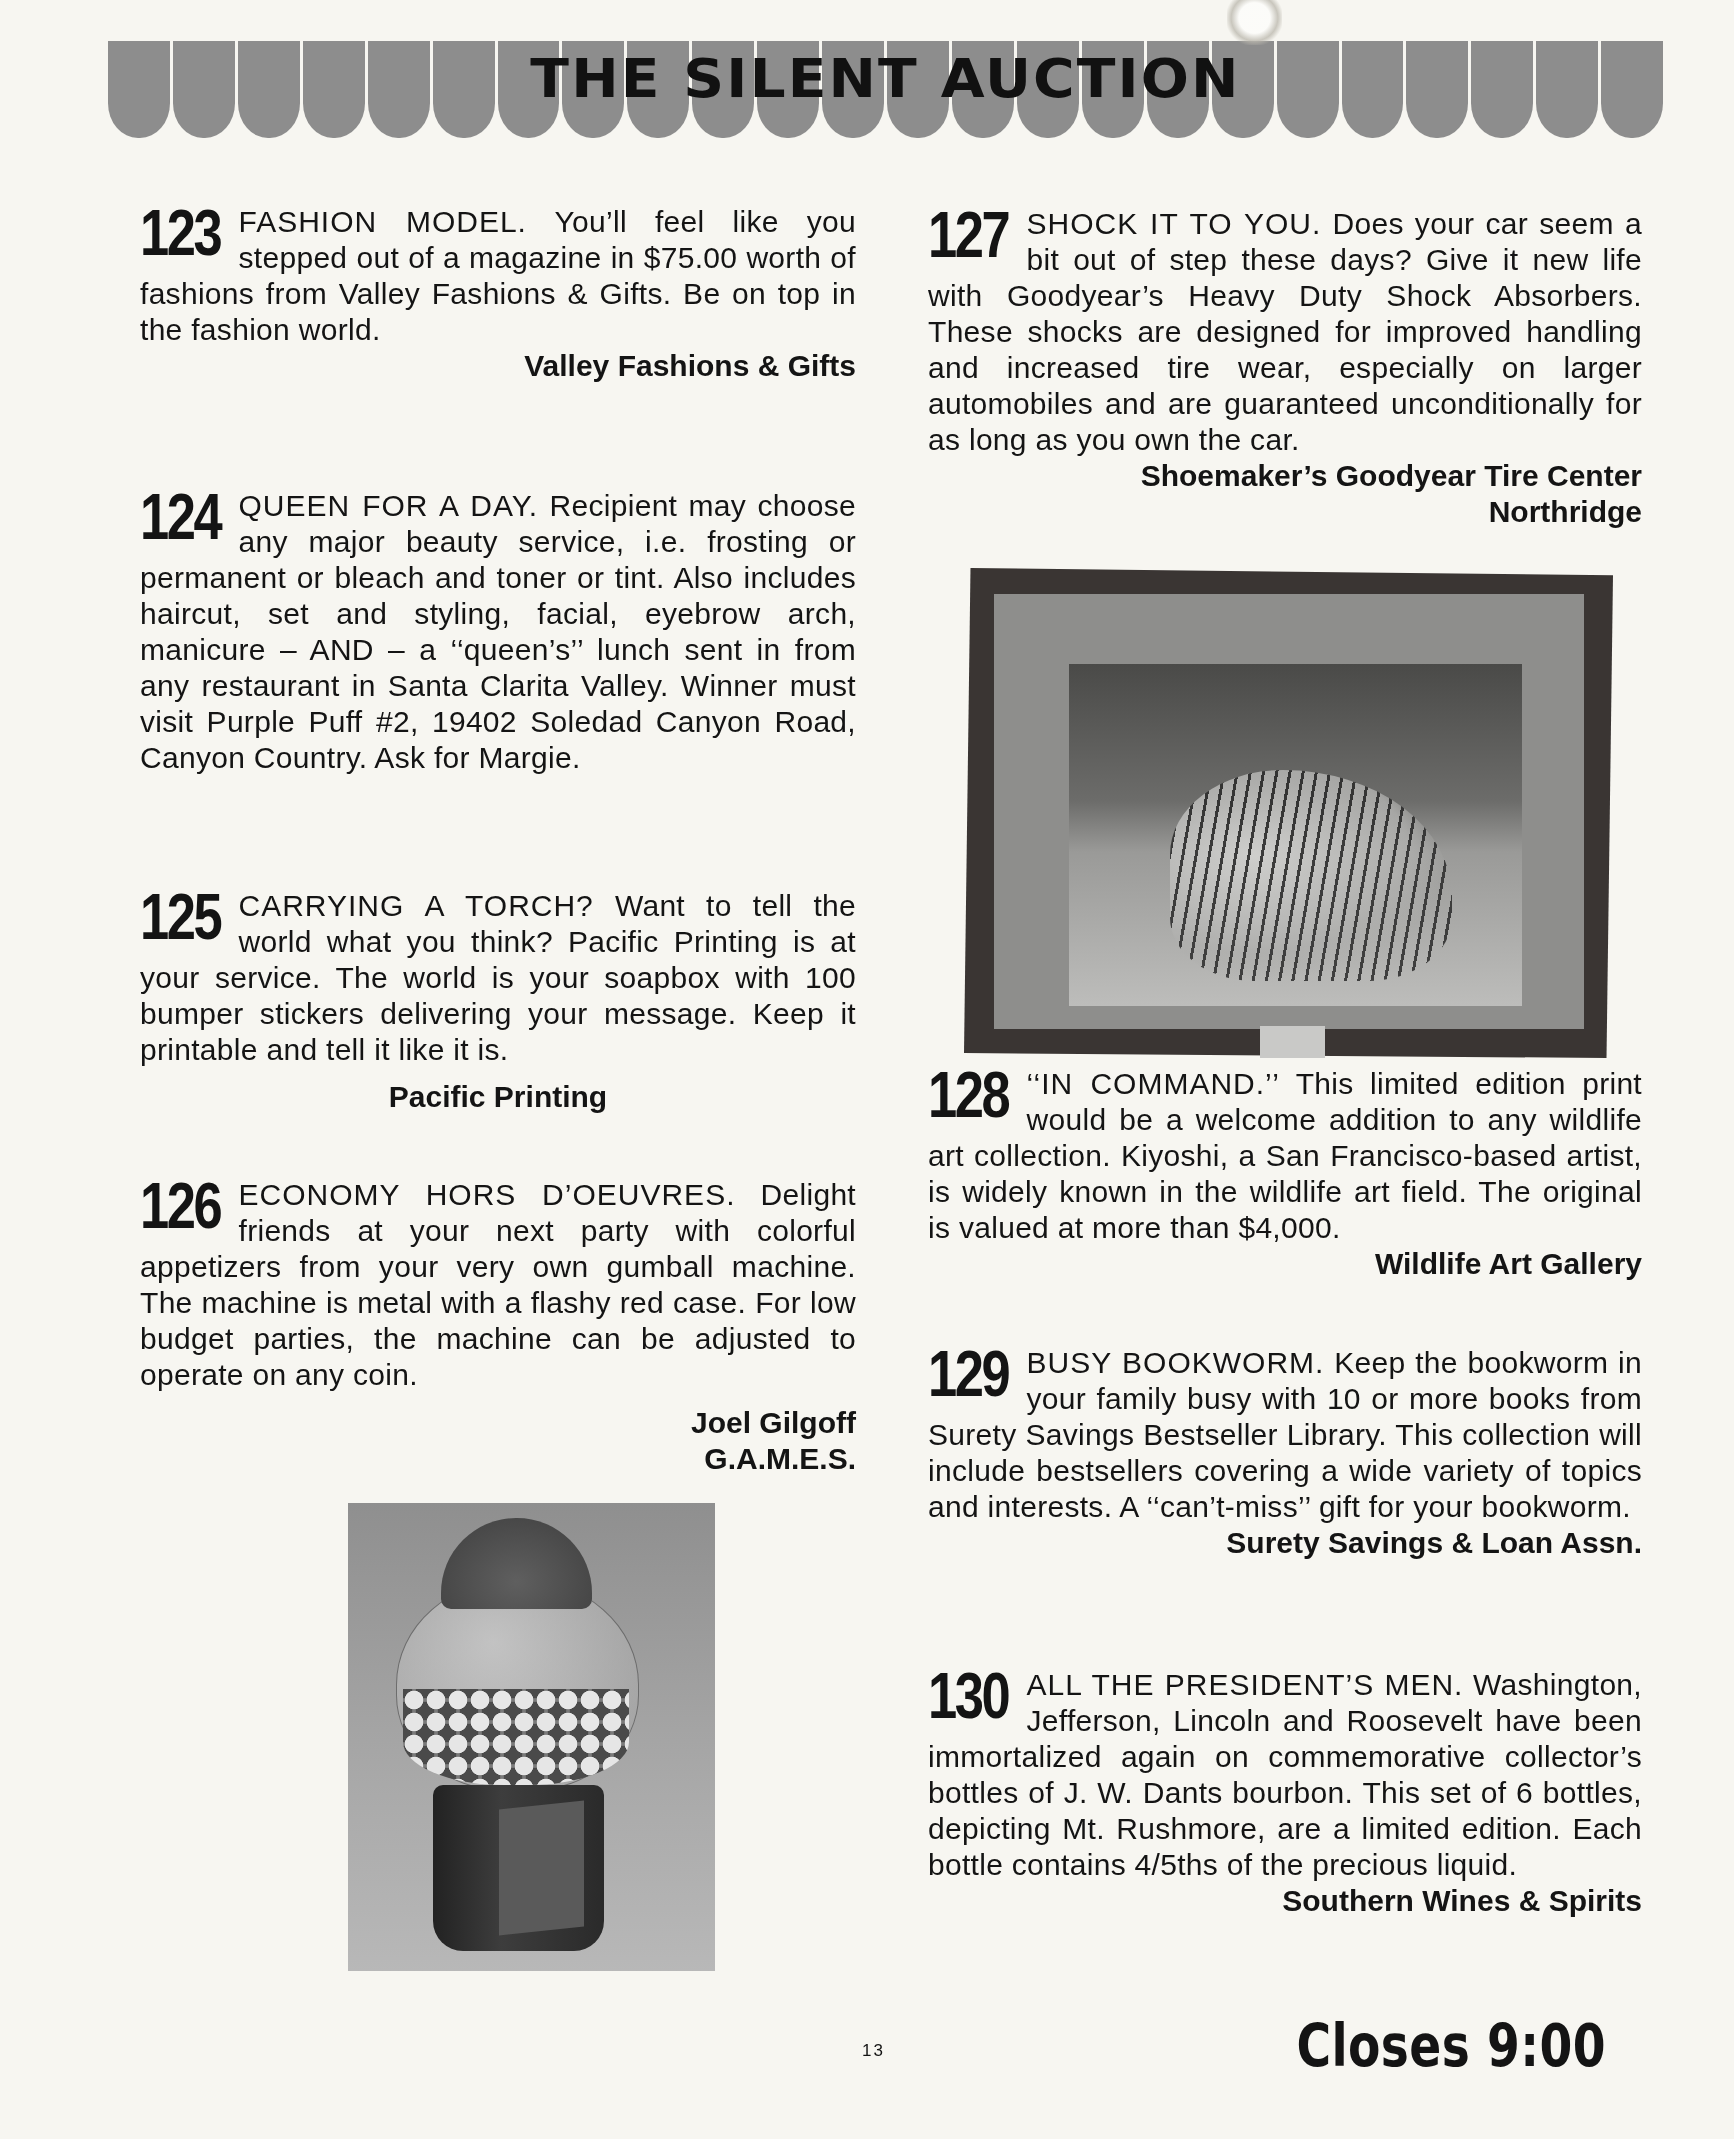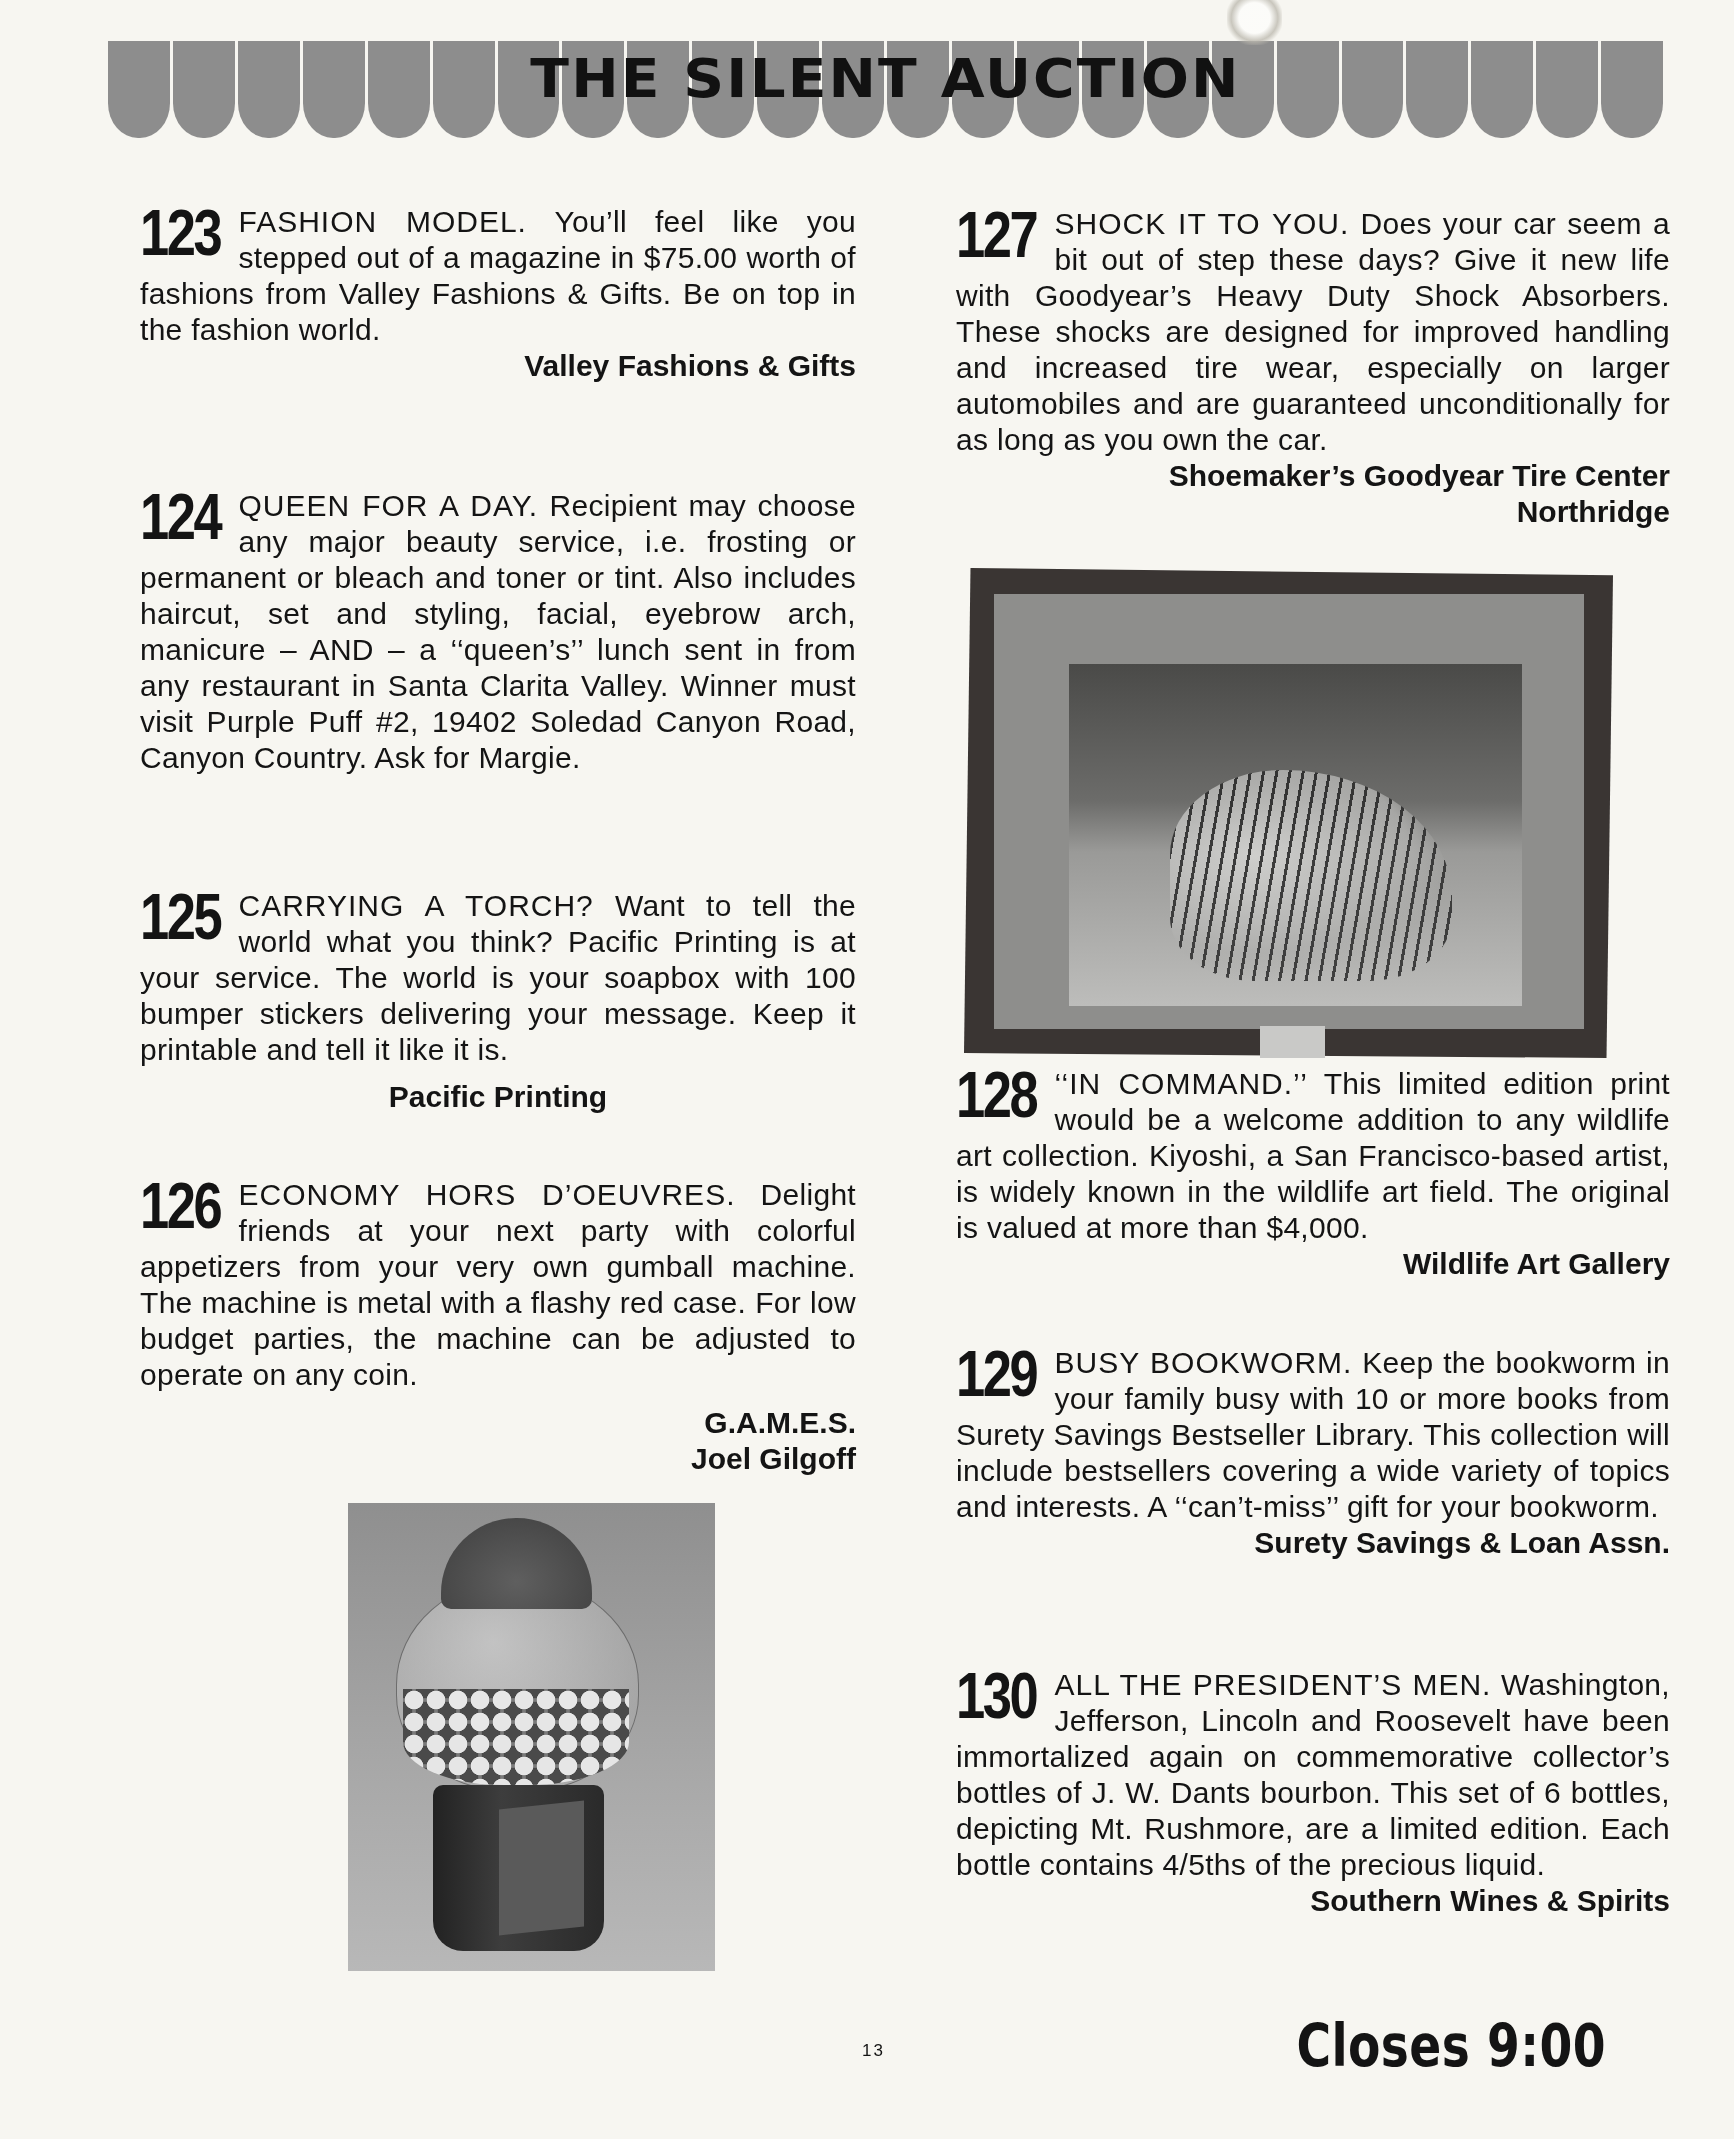--- a/index.html
+++ b/index.html
@@ -31,21 +31,21 @@
     transform: scaleX(1.05);
   }
   .page-damage {
     position: absolute; left: 1227px; top: 0; width: 55px; height: 45px;
     background: radial-gradient(ellipse at 50% 40%, #fdfdfb 40%, #bdbab0 60%, transparent 75%);
     opacity: .8;
   }
   
   .col { position: absolute; }
   .col-left  { left: 140px; top: 204px; width: 716px; }
-  .col-right { left: 956px; top: 206px; width: 714px; }
+  .col-right { left: 928px; top: 206px; width: 714px; }
   .item { position: relative; margin-bottom: 0; }
   .item-number {
     float: left;
     font-family: "Liberation Sans Narrow", "Liberation Sans", sans-serif;
     font-weight: 700; font-size: 64px; line-height: 55px;
     letter-spacing: -3px;
     transform: scaleX(0.82); transform-origin: left top;
     width: 96px; height: 65px; margin-right: 2.5px; margin-top: 2px;
   }
   .item-text {
@@ -197,22 +197,22 @@
     </div>
   </div>
 
   <div class="item">
     <div class="item-number">126</div>
     <div class="item-text">
       <span class="item-title">ECONOMY HORS D’OEUVRES.</span>
       <span>Delight friends at your next party with colorful appetizers from your very own gumball machine.  The machine is metal with a flashy red case.  For low budget parties, the machine can be adjusted to operate on any coin.</span>
     </div>
     <div class="donor" style="margin-top:12px;">
+      <div>Joel Gilgoff</div>
       <div>G.A.M.E.S.</div>
-      <div>Joel Gilgoff</div>
     </div>
   </div>
 </div>
 
 <div class="photo gumball-photo">
   <div class="gb-globe"></div>
   <div class="gb-balls"></div>
   <div class="gb-cap"></div>
   <div class="gb-base"></div>
   <div class="gb-plate"></div>

